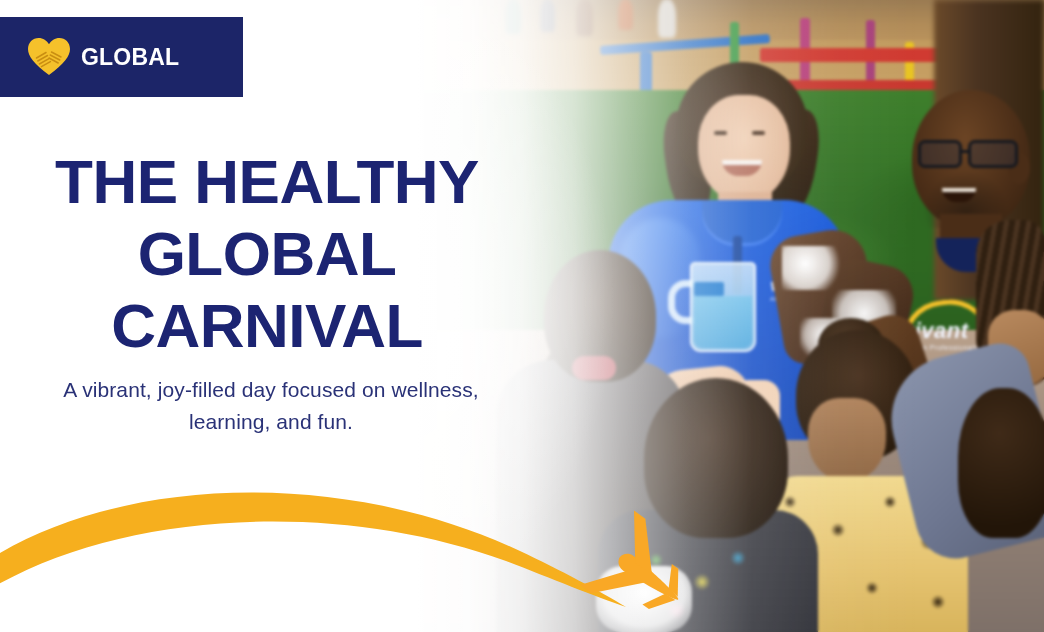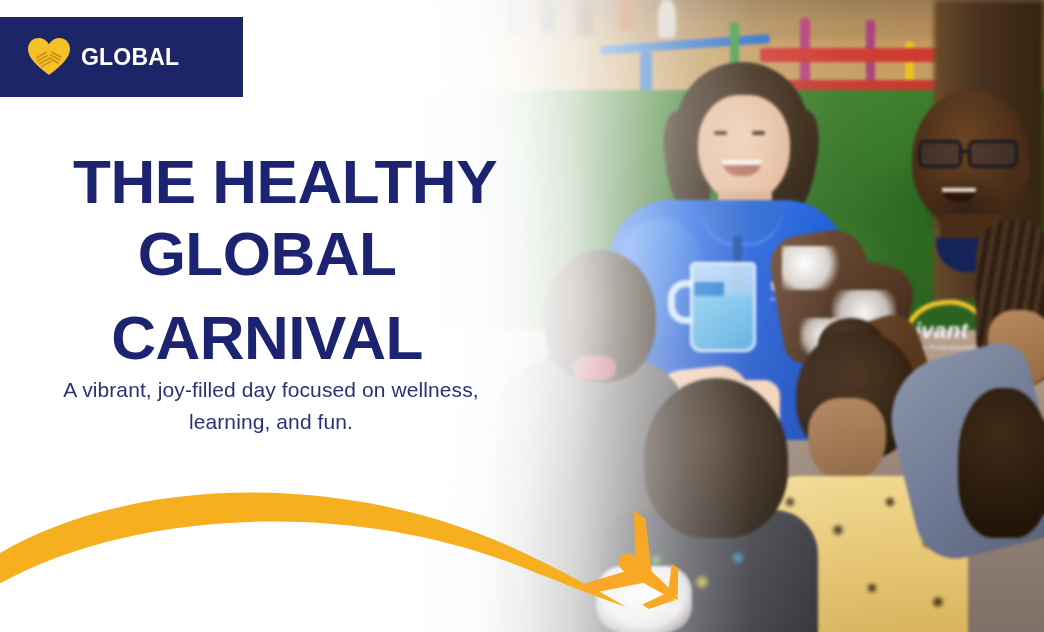--- a/index.html
+++ b/index.html
@@ -315,23 +315,23 @@
   
   .headline {
     position:absolute; left:37px; top:146px; width:460px;
     color:#1c2472;
     font-family:"Liberation Sans", sans-serif;
     font-weight:700;
     font-size:62px; line-height:72px;
     letter-spacing:-0.5px;
     text-align:center;
   }
-  .headline .hl1 { display:block; text-align:right; }
+  .headline .hl1 { display:block; text-align:center; }
   .headline .hl2 { display:block; }
-  .headline .hl3 { display:block;margin-top:12px; }
+  .headline .hl3 { display:block; }
 
   .subtitle {
     position:absolute; left:40px; top:374px; width:462px;
     color:#2a3277;
     font-family:"Liberation Sans", sans-serif;
     font-weight:400;
     font-size:21px; line-height:32px;
     text-align:center;
     letter-spacing:.1px;
   }

